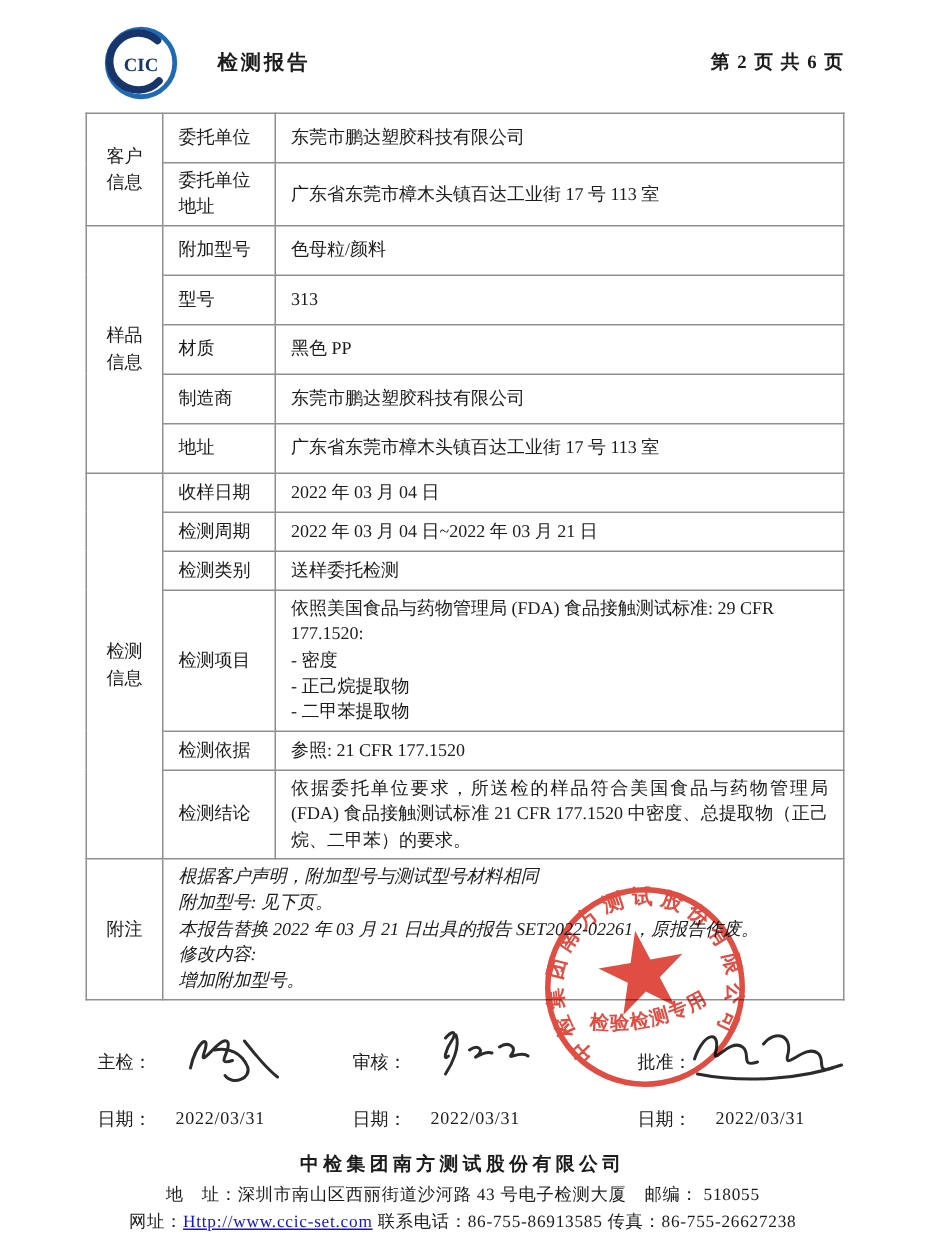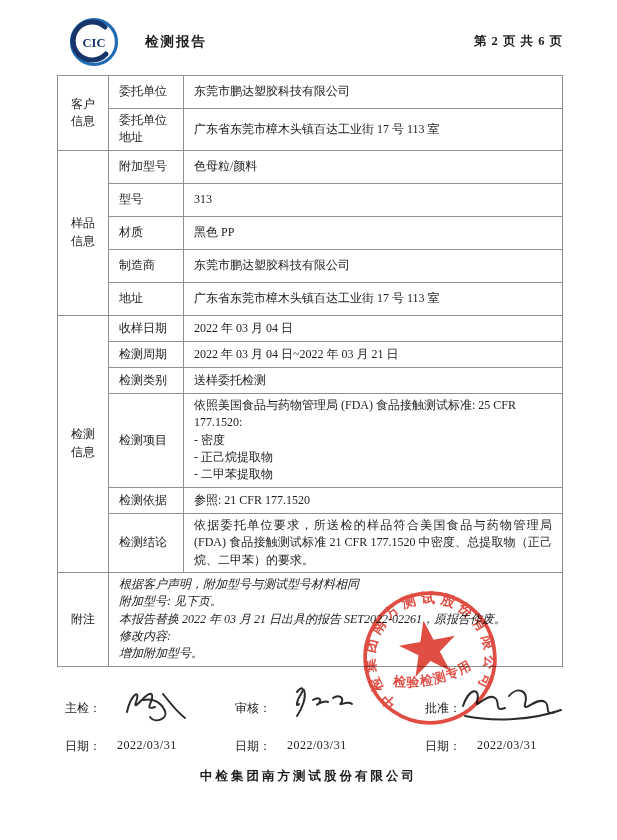--- a/index.html
+++ b/index.html
@@ -134,21 +134,21 @@
   <tr class="h26">
     <td class="lbl">检测周期</td>
     <td class="val">2022 年 03 月 04 日~2022 年 03 月 21 日</td>
   </tr>
   <tr class="h26">
     <td class="lbl">检测类别</td>
     <td class="val">送样委托检测</td>
   </tr>
   <tr>
     <td class="lbl">检测项目</td>
-    <td class="val items pre">依照美国食品与药物管理局 (FDA) 食品接触测试标准: 25 CFR
+    <td class="val items pre">依照美国食品与药物管理局 (FDA) 食品接触测试标准: 29 CFR
 177.1520:
 - 密度
 - 正己烷提取物
 - 二甲苯提取物</td>
   </tr>
   <tr class="h26">
     <td class="lbl">检测依据</td>
     <td class="val">参照: 21 CFR 177.1520</td>
   </tr>
   <tr>
@@ -215,13 +215,15 @@
     <textPath href="#ringPath" startOffset="2">中检集团南方测试股份有限公司</textPath>
   </text>
   <polygon fill="#dd392e" points="70,33 76.5,53.1 97.6,53 80.5,65.4 87,85.5 70,73 53,85.5 59.5,65.4 42.4,53 63.5,53.1"></polygon>
   <text font-family="'Liberation Serif',serif" font-size="12.5" font-weight="bold" fill="#dd392e" letter-spacing="1">
     <textPath href="#bannerPath" startOffset="3">检验检测专用章</textPath>
   </text>
 </svg>
 
 <div class="footer">
   <div class="company">中检集团南方测试股份有限公司</div>
+  <div class="addr">地　址：深圳市南山区西丽街道沙河路 43 号电子检测大厦　邮编： 518055</div>
+  <div class="web"><span>网址：</span><a class="url" href="#">Http://www.ccic-set.com</a><span> 联系电话：86-755-86913585 传真：86-755-26627238</span></div>
 </div>
 
 </body></html>

